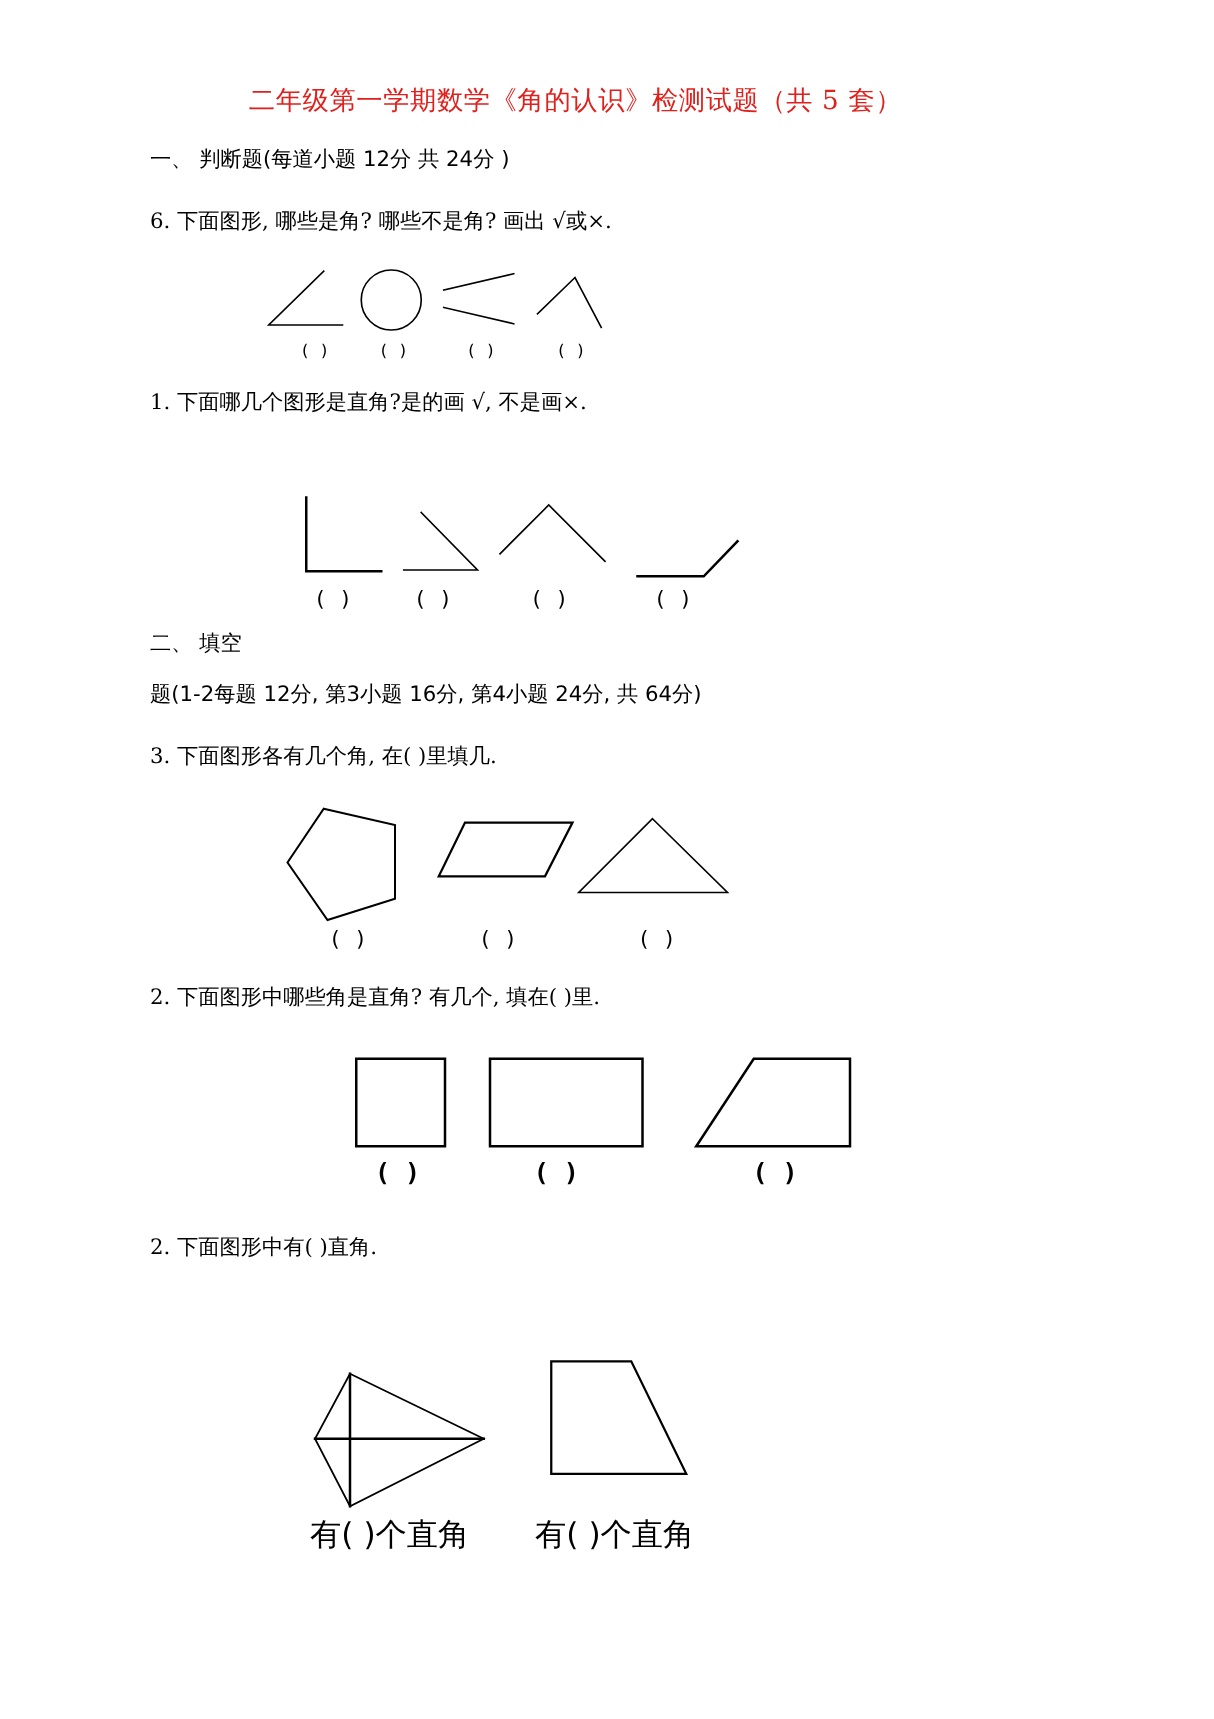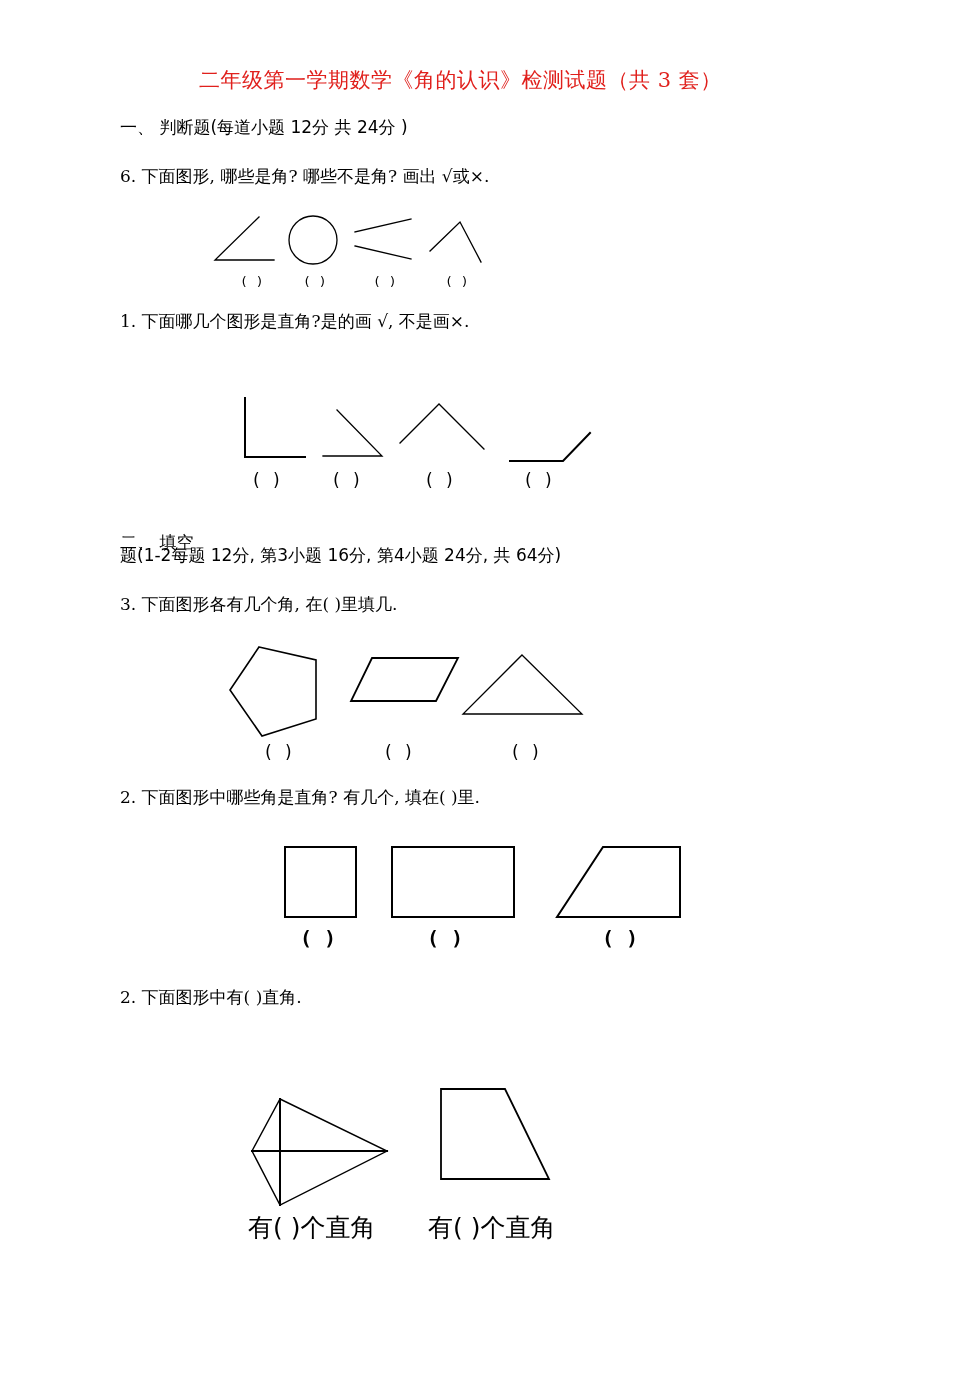--- a/index.html
+++ b/index.html
@@ -11,38 +11,38 @@
     .sans { font-family: "DejaVu Sans", "Liberation Sans", sans-serif; }
     .paren { font-family: "DejaVu Sans Mono", "Liberation Mono", monospace; font-size: 13px; }
     .paren-lg { font-family: "DejaVu Sans Mono", "Liberation Mono", monospace; font-size: 17px; }
     .paren-xl { font-family: "DejaVu Sans Mono", "Liberation Mono", monospace; font-size: 20px; font-weight: bold; }
     .caption { font-family: "DejaVu Sans", sans-serif; font-size: 25px; }
     svg.figs { position: absolute; left: 0; top: 0; }
   </style>
 </head>
 <body>
 
-<div class="abs title">二年级第一学期数学《角的认识》检测试题（共 3 套）</div>
+<div class="abs title">二年级第一学期数学《角的认识》检测试题（共 5 套）</div>
 
 <div class="abs line sans" style="left:120px; top:116px;">一、  判断题(每道小题  12分  共  24分  )</div>
 <div class="abs line" style="left:120px; top:165px;">6. 下面图形, 哪些是角? 哪些不是角?  画出 √或×.</div>
 
 <div class="abs paren" style="left:240px; top:274px;">( )</div>
 <div class="abs paren" style="left:303px; top:274px;">( )</div>
 <div class="abs paren" style="left:373px; top:274px;">( )</div>
 <div class="abs paren" style="left:445px; top:274px;">( )</div>
 
 <div class="abs line" style="left:120px; top:310px;">1. 下面哪几个图形是直角?是的画 √, 不是画×.</div>
 
 <div class="abs paren-lg" style="left:251px; top:470px;">( )</div>
 <div class="abs paren-lg" style="left:331px; top:470px;">( )</div>
 <div class="abs paren-lg" style="left:424px; top:470px;">( )</div>
 <div class="abs paren-lg" style="left:523px; top:470px;">( )</div>
 
-<div class="abs line sans" style="left:120px; top:503px;margin-top:28px;">二、  填空</div>
+<div class="abs line sans" style="left:120px; top:503px;">二、  填空</div>
 <div class="abs line sans" style="left:120px; top:544px;text-align:center;">题(1-2每题  12分, 第3小题  16分, 第4小题  24分, 共  64分)</div>
 <div class="abs line" style="left:120px; top:593px;">3. 下面图形各有几个角, 在(          )里填几.</div>
 
 <div class="abs paren-lg" style="left:263px; top:742px;">( )</div>
 <div class="abs paren-lg" style="left:383px; top:742px;">( )</div>
 <div class="abs paren-lg" style="left:510px; top:742px;">( )</div>
 
 <div class="abs line" style="left:120px; top:786px;">2. 下面图形中哪些角是直角? 有几个, 填在(          )里.</div>
 
 <div class="abs paren-xl" style="left:300px; top:926px;">(  )</div>

